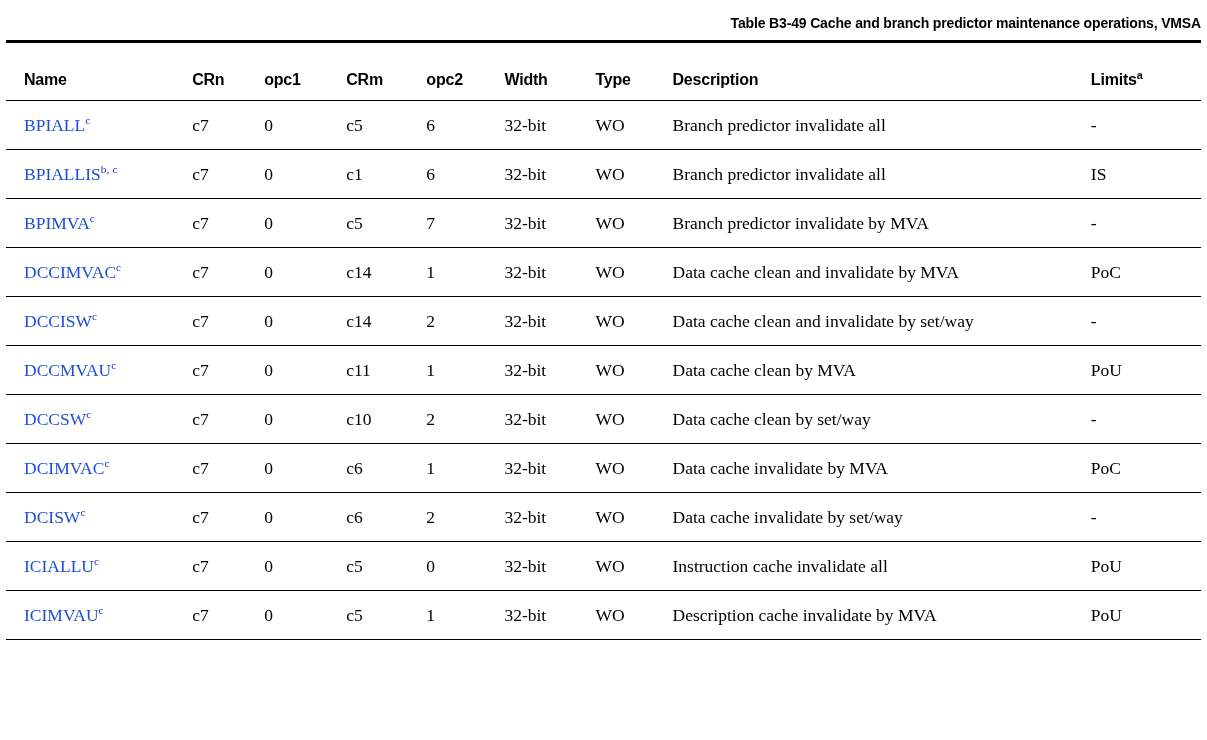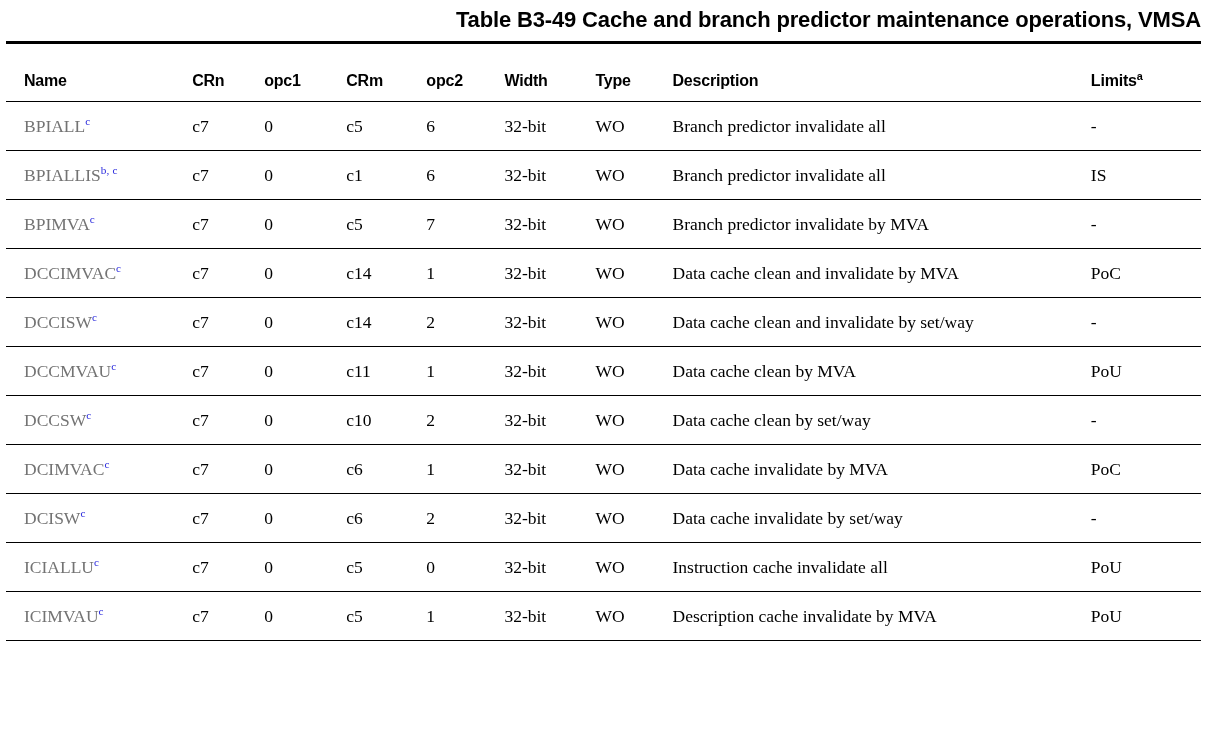--- a/index.html
+++ b/index.html
@@ -19,26 +19,27 @@
     position: relative;
     width: 1207px;
     height: 740px;
     box-sizing: border-box;
   }
 
   
   .table-caption {
     font-family: "Liberation Sans", sans-serif;
     font-weight: bold;
-    font-size: 22px;
+    font-size: 14px;
     text-align: right;
     padding: 7px 6px 0 0;
     letter-spacing: -0.15px;
     line-height: 1.2;
     white-space: nowrap;
+    margin-top: 8px;
   }
 
   
   table.reg-table {
     border-collapse: collapse;
     width: 1195px;
     margin: 8px 0 0 6px;
     table-layout: fixed;
   }
 
@@ -79,21 +80,21 @@
   .c-opc2  { width:  78px; }
   .c-width { width:  91px; }
   .c-type  { width:  77px; margin-top: 39px; }
   .c-desc  { width: 418px; margin-left: 19px; }
   .c-limits{ width: 110px; margin-top: 8px; }
 
   thead th.c-name { padding-left: 18px; }
 
   
   .reg-link {
-    color: #737373;
+    color: #1d4ed8;
     text-decoration: none;
   }
 
   
   sup.fn {
     font-size: 0.64em;
     vertical-align: super;
     line-height: 0;
     letter-spacing: 0.2px;
   }

